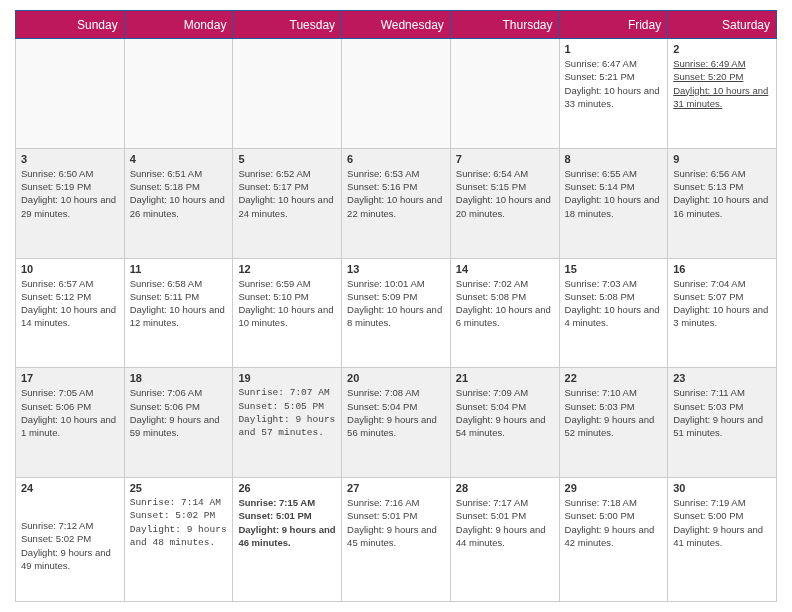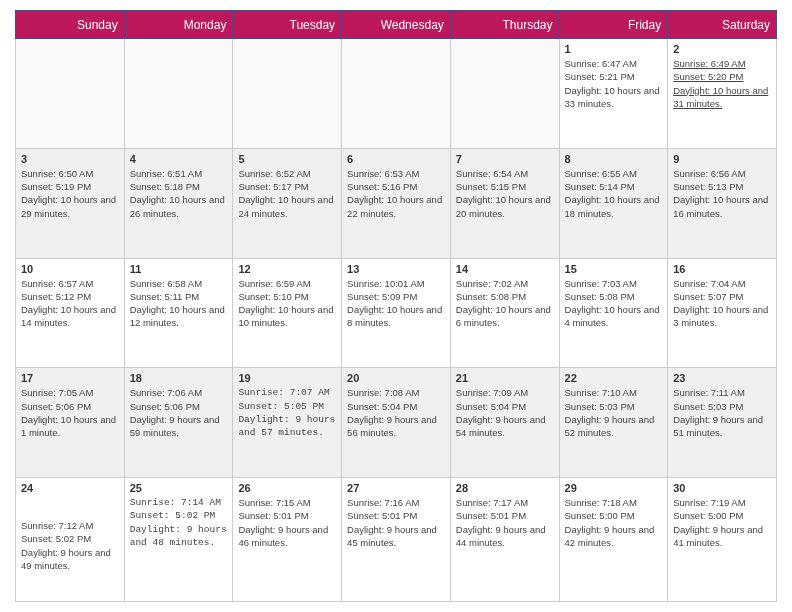--- a/index.html
+++ b/index.html
@@ -265,21 +265,21 @@
 Daylight: 9 hours and 49 minutes.</div>
           </td>
           <td class="day-cell">
             <div class="day-number">25</div>
             <div class="day-info" style="white-space: pre-line; font-family: Liberation Mono, monospace;">Sunrise: 7:14 AM
 Sunset: 5:02 PM
 Daylight: 9 hours and 48 minutes.</div>
           </td>
           <td class="day-cell">
             <div class="day-number">26</div>
-            <div class="day-info" style="white-space: pre-line;">Sunrise: 7:15 AM
+            <div class="day-info" style="white-space: pre-line; font-weight: bold;">Sunrise: 7:15 AM
 Sunset: 5:01 PM
 Daylight: 9 hours and 46 minutes.</div>
           </td>
           <td class="day-cell">
             <div class="day-number">27</div>
             <div class="day-info" style="white-space: pre-line;">Sunrise: 7:16 AM
 Sunset: 5:01 PM
 Daylight: 9 hours and 45 minutes.</div>
           </td>
           <td class="day-cell">

